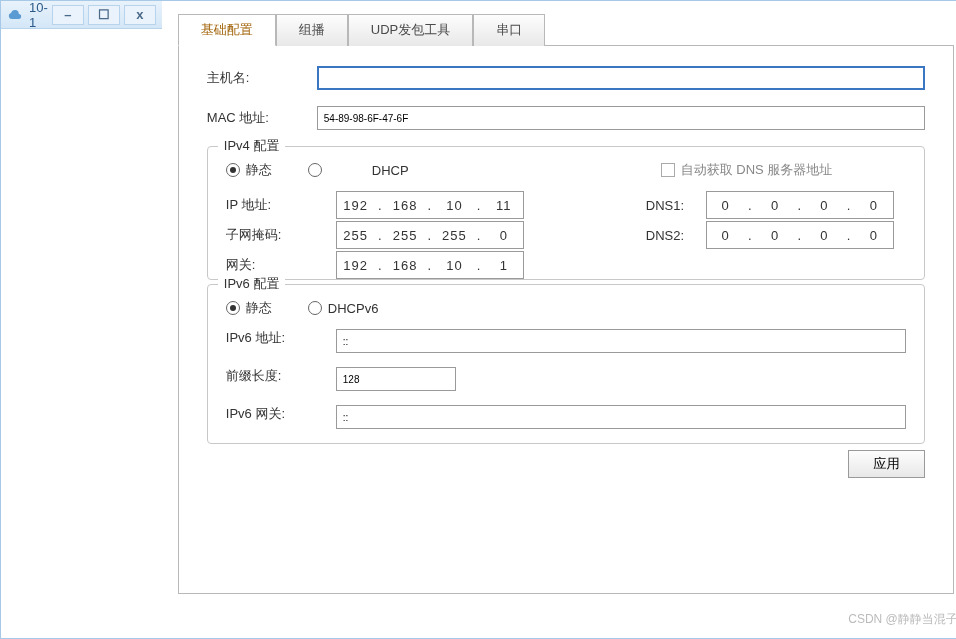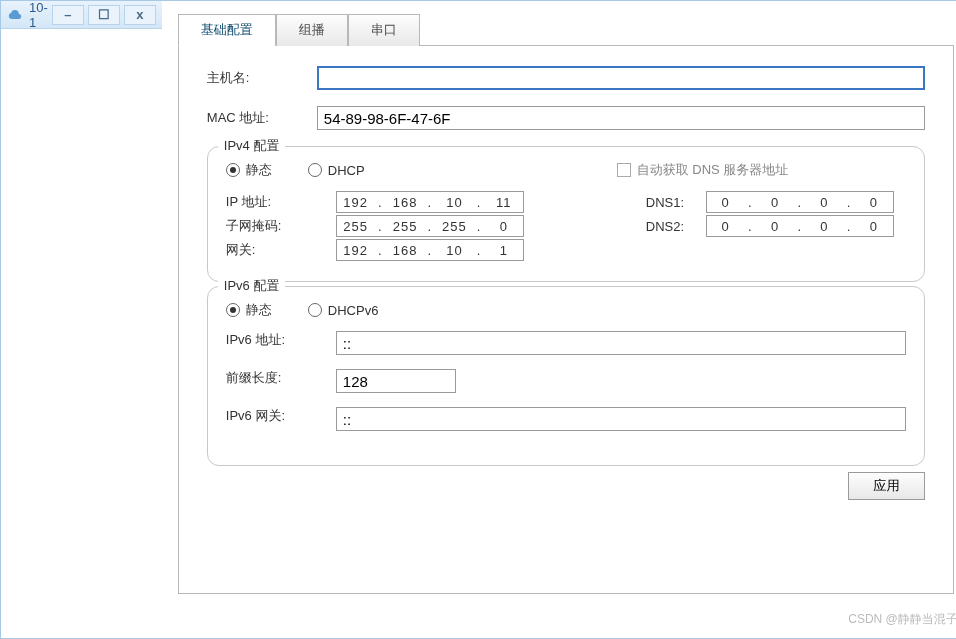--- a/index.html
+++ b/index.html
@@ -65,21 +65,21 @@
       margin-right: 0;
       background: linear-gradient(#fdfdfd, #e8e8e8);
       cursor: pointer;
       position: relative;
       top: 1px;
       color: #4a4a4a;
     }
     .tab.active {
       background: #fff;
       border-bottom: 1px solid #fff;
-      color: #0c4a6e;
+      color: #a16207;
     }
     .panel {
       border: 1px solid #b8b8b8;
       border-top: none;
       padding: 20px 28px 14px 28px;
       height: 548px;
       overflow: hidden;
       position: relative;
     }
     .row {
@@ -89,35 +89,35 @@
     }
     .lbl {
       width: 110px;
       color: #333;
     }
     .inp {
       border: 1px solid #9a9a9a;
       height: 24px;
       padding: 2px 6px;
       font-family: inherit;
-      font-size: 15px;
+      font-size: 10px;
     }
     .inp-host {
       flex: 1;
       max-width: 688px;
       border: 2px solid #3a76c2;
     }
     .inp-mac {
       flex: 1;
       max-width: 688px;
     }
     .groupbox {
       border: 1px solid #c8c8c8;
-      border-radius: 12px;
-      padding: 14px 18px 20px 18px;
+      border-radius: 4px;
+      padding: 14px 18px 0 18px;
       margin-top: 4px;
       position: relative;
     }
     .groupbox .legend {
       position: absolute;
       top: -10px;
       left: 10px;
       background: #fff;
       padding: 0 6px;
       color: #333;
@@ -162,21 +162,21 @@
       margin-right: 6px;
     }
     .ipv4-grid {
       display: grid;
       grid-template-columns: 110px 200px 110px 60px 200px;
       row-gap: 2px;
       align-items: center;
     }
     .ip-input {
       border: 1px solid #9a9a9a;
-      height: 22px;
+      height: 28px;
       padding: 2px 0;
       display: flex;
       align-items: center;
       justify-content: space-around;
       font-family: inherit;
       font-size: 13px;
       width: 188px;
       letter-spacing: 1px;
     }
     .ip-seg { width: 34px; text-align: center; }
@@ -225,20 +225,21 @@
     <span class="title">10-1</span>
     <div class="winbtn">–</div>
     <div class="winbtn">☐</div>
     <div class="winbtn">x</div>
   </div>
 
   <div class="content-outer">
     <div class="tabbar">
       <div class="tab active">基础配置</div>
       <div class="tab">组播</div>
+      <div class="tab">UDP发包工具</div>
       <div class="tab">串口</div>
     </div>
 
     <div class="panel">
 
       <div class="row">
         <span class="lbl">主机名:</span>
         <input class="inp inp-host" value="" style="">
       </div>
 
@@ -248,21 +249,21 @@
       </div>
 
       <div class="groupbox">
         <span class="legend">IPv4 配置</span>
 
         <div class="radio-row">
           <div class="radio-wrap">
             <span class="radio checked"></span>
             <span>静态</span>
           </div>
-          <div class="radio-wrap" style="margin-left:12px;">
+          <div class="radio-wrap" style="margin-left:12px;gap:44px;">
             <span class="radio"></span>
             <span>DHCP</span>
           </div>
           <div class="chk-wrap">
             <span class="chk"></span>
             <span>自动获取 DNS 服务器地址</span>
           </div>
         </div>
 
         <div class="ipv4-grid">

